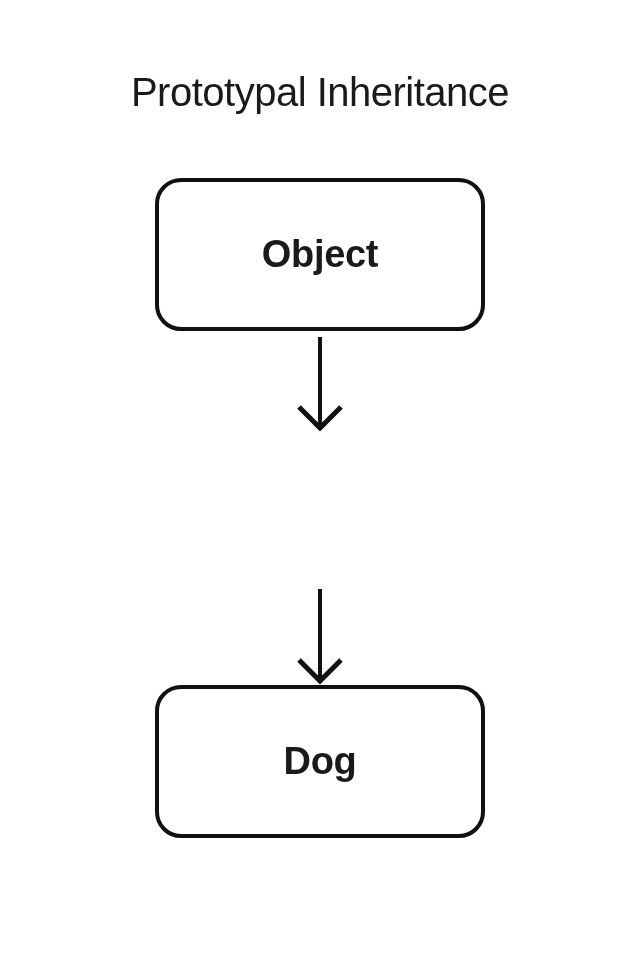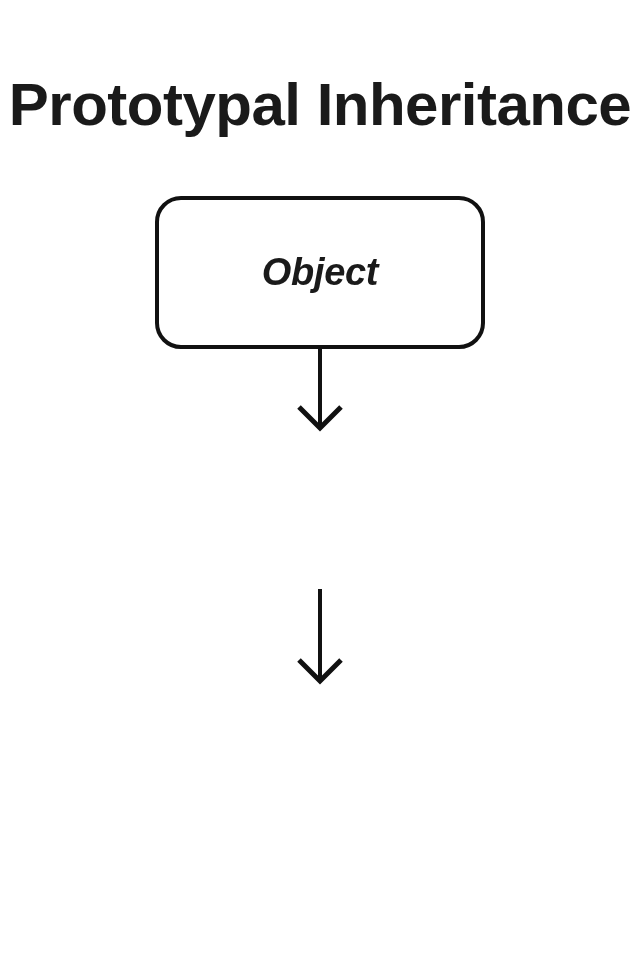--- a/index.html
+++ b/index.html
@@ -11,22 +11,22 @@
     background: #ffffff;
     font-family: "Liberation Sans", sans-serif;
     overflow: hidden;
   }
   .title {
     position: absolute;
     left: 0;
     top: 70px;
     width: 640px;
     text-align: center;
-    font-size: 60px;
-    font-weight: 700;
+    font-size: 40px;
+    font-weight: 400;
     letter-spacing: -0.5px;
     color: #1a1a1a;
   }
   .node {
     position: absolute;
     left: 155px;
     width: 330px;
     height: 153px;
     border: 4px solid #111111;
     border-radius: 26px;
@@ -34,21 +34,21 @@
     display: flex;
     align-items: center;
     justify-content: center;
   }
   .node-label {
     font-size: 38px;
     font-weight: 700;
     letter-spacing: -0.3px;
     color: #1a1a1a;
   }
-  .node-object { top: 196px; font-style: italic; }
+  .node-object { top: 178px; }
   .node-animal { top: 432px; }
   .node-dog    { top: 685px; }
   .edges {
     position: absolute;
     left: 0;
     top: 0;
     width: 640px;
     height: 960px;
     pointer-events: none;
   }
@@ -71,14 +71,17 @@
       <line x1="320" y1="589" x2="320" y2="679" stroke-width="4"></line>
       <polyline points="299,660 320,681 341,660" stroke-width="5"></polyline>
     </g>
   </svg>
 
   <div class="node node-object">
     <span class="node-label">Object</span>
   </div>
 
 
+  <div class="node node-dog">
+    <span class="node-label">Dog</span>
+  </div>
 
 </div>
 
 </body></html>

